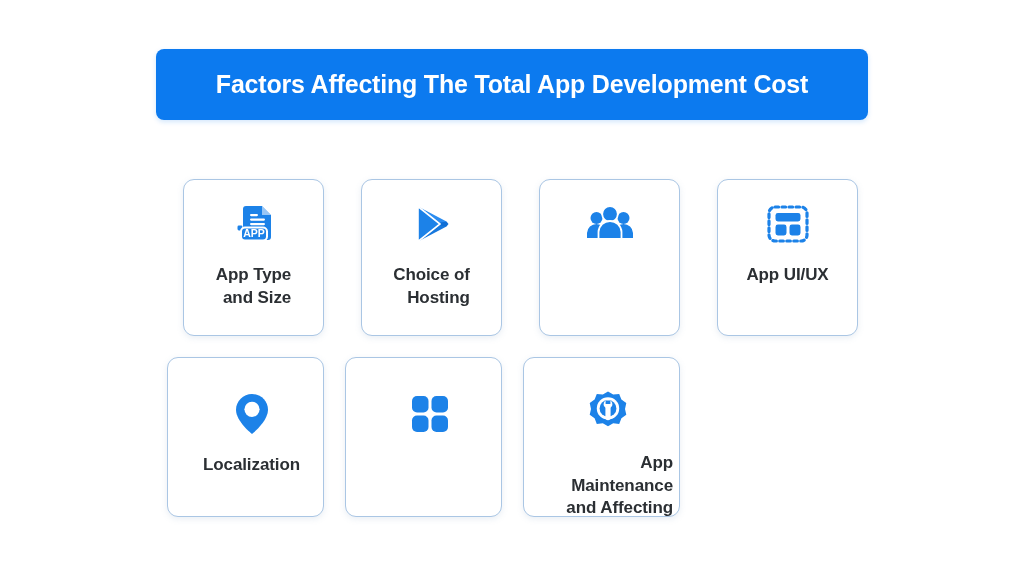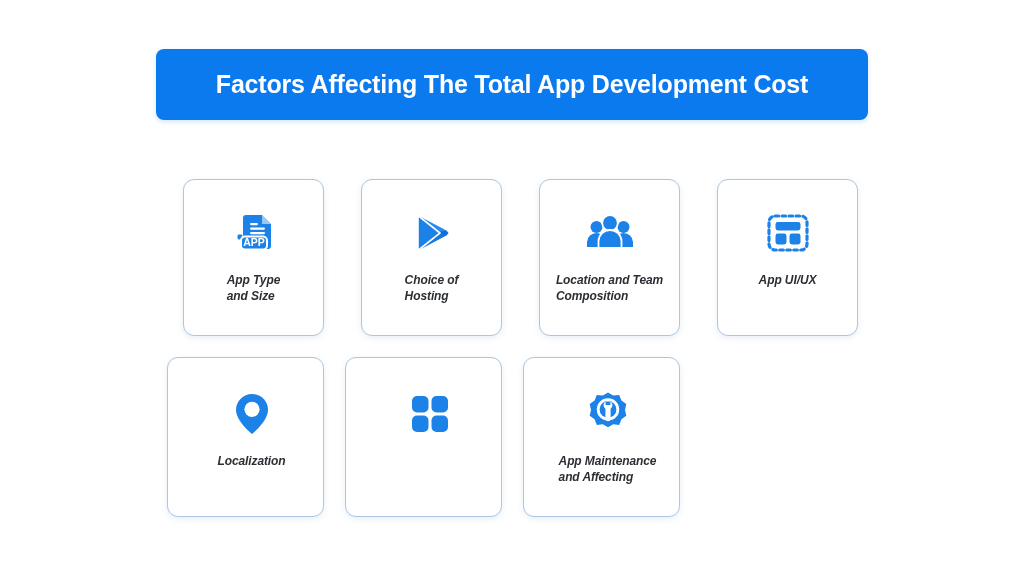--- a/index.html
+++ b/index.html
@@ -61,43 +61,42 @@
     background: #ffffff;
     border: 1px solid #aac6e4;
     border-radius: 11px;
     box-shadow: 0 2px 6px rgba(120,150,185,0.16);
     display: flex;
     flex-direction: column;
     align-items: center;
     box-sizing: border-box;
     overflow: hidden;
   }
-  .card-row1 { padding-top: 27px; margin-left: 16px; }
+  .card-row1 { padding-top: 18px; margin-left: 16px; }
   .card-row2 { padding-top: 30px; padding-left: 12px; }
 
   .card-icon {
     width: 52px;
     height: 52px;
     display: flex;
     align-items: center;
     justify-content: center;
   }
   .card-icon svg { display: block; }
 
   .card-label {
     margin-top: 14px;
-    font-size: 12px;
+    font-size: 17px;
     font-weight: bold;
     color: #2b2f33;
-    text-align: left;
+    text-align: right;
     line-height: 1.33;
     letter-spacing: -0.1px;
     padding: 0 6px;
     white-space: pre-line;
-    font-style: italic;
   }
 
   
   .logo {
     position: absolute;
     left: 893px;
     top: 518px;
     width: 118px;
     height: 50px;
   }
@@ -149,22 +148,20 @@
       <div class="card-icon">
         <svg width="50" height="50" viewBox="0 0 50 50">
           <circle cx="11.5" cy="19" r="6" fill="#1c82e8"></circle>
           <path d="M2 39 v-5 a9.5 9.5 0 0 1 9.5 -9 a9.5 9.5 0 0 1 9.5 9 v5 z" fill="#1c82e8"></path>
           <circle cx="38.5" cy="19" r="6" fill="#1c82e8"></circle>
           <path d="M29 39 v-5 a9.5 9.5 0 0 1 9.5 -9 a9.5 9.5 0 0 1 9.5 9 v5 z" fill="#1c82e8"></path>
           <circle cx="25" cy="15" r="7.8" fill="#1c82e8" stroke="#ffffff" stroke-width="1.8"></circle>
           <path d="M13.5 40 v-7 a11.5 11.5 0 0 1 11.5 -11 a11.5 11.5 0 0 1 11.5 11 v7 z" fill="#1c82e8" stroke="#ffffff" stroke-width="1.8"></path>
         </svg>
       </div>
-      <div class="card-label">Location and Team
-Composition</div>
     </div>
 
     <div class="card card-row1">
       <div class="card-icon">
         <svg width="50" height="50" viewBox="0 0 50 50">
           <rect x="6" y="8" width="38" height="34" rx="6" fill="none" stroke="#1c82e8" stroke-width="3.2" stroke-dasharray="3.6 3.4" stroke-linecap="round"></rect>
           <rect x="12.5" y="14" width="25" height="8.5" rx="2.4" fill="#1c82e8"></rect>
           <rect x="12.5" y="25.5" width="11" height="11" rx="2.4" fill="#1c82e8"></rect>
           <rect x="26.5" y="25.5" width="11" height="11" rx="2.4" fill="#1c82e8"></rect>
         </svg>

